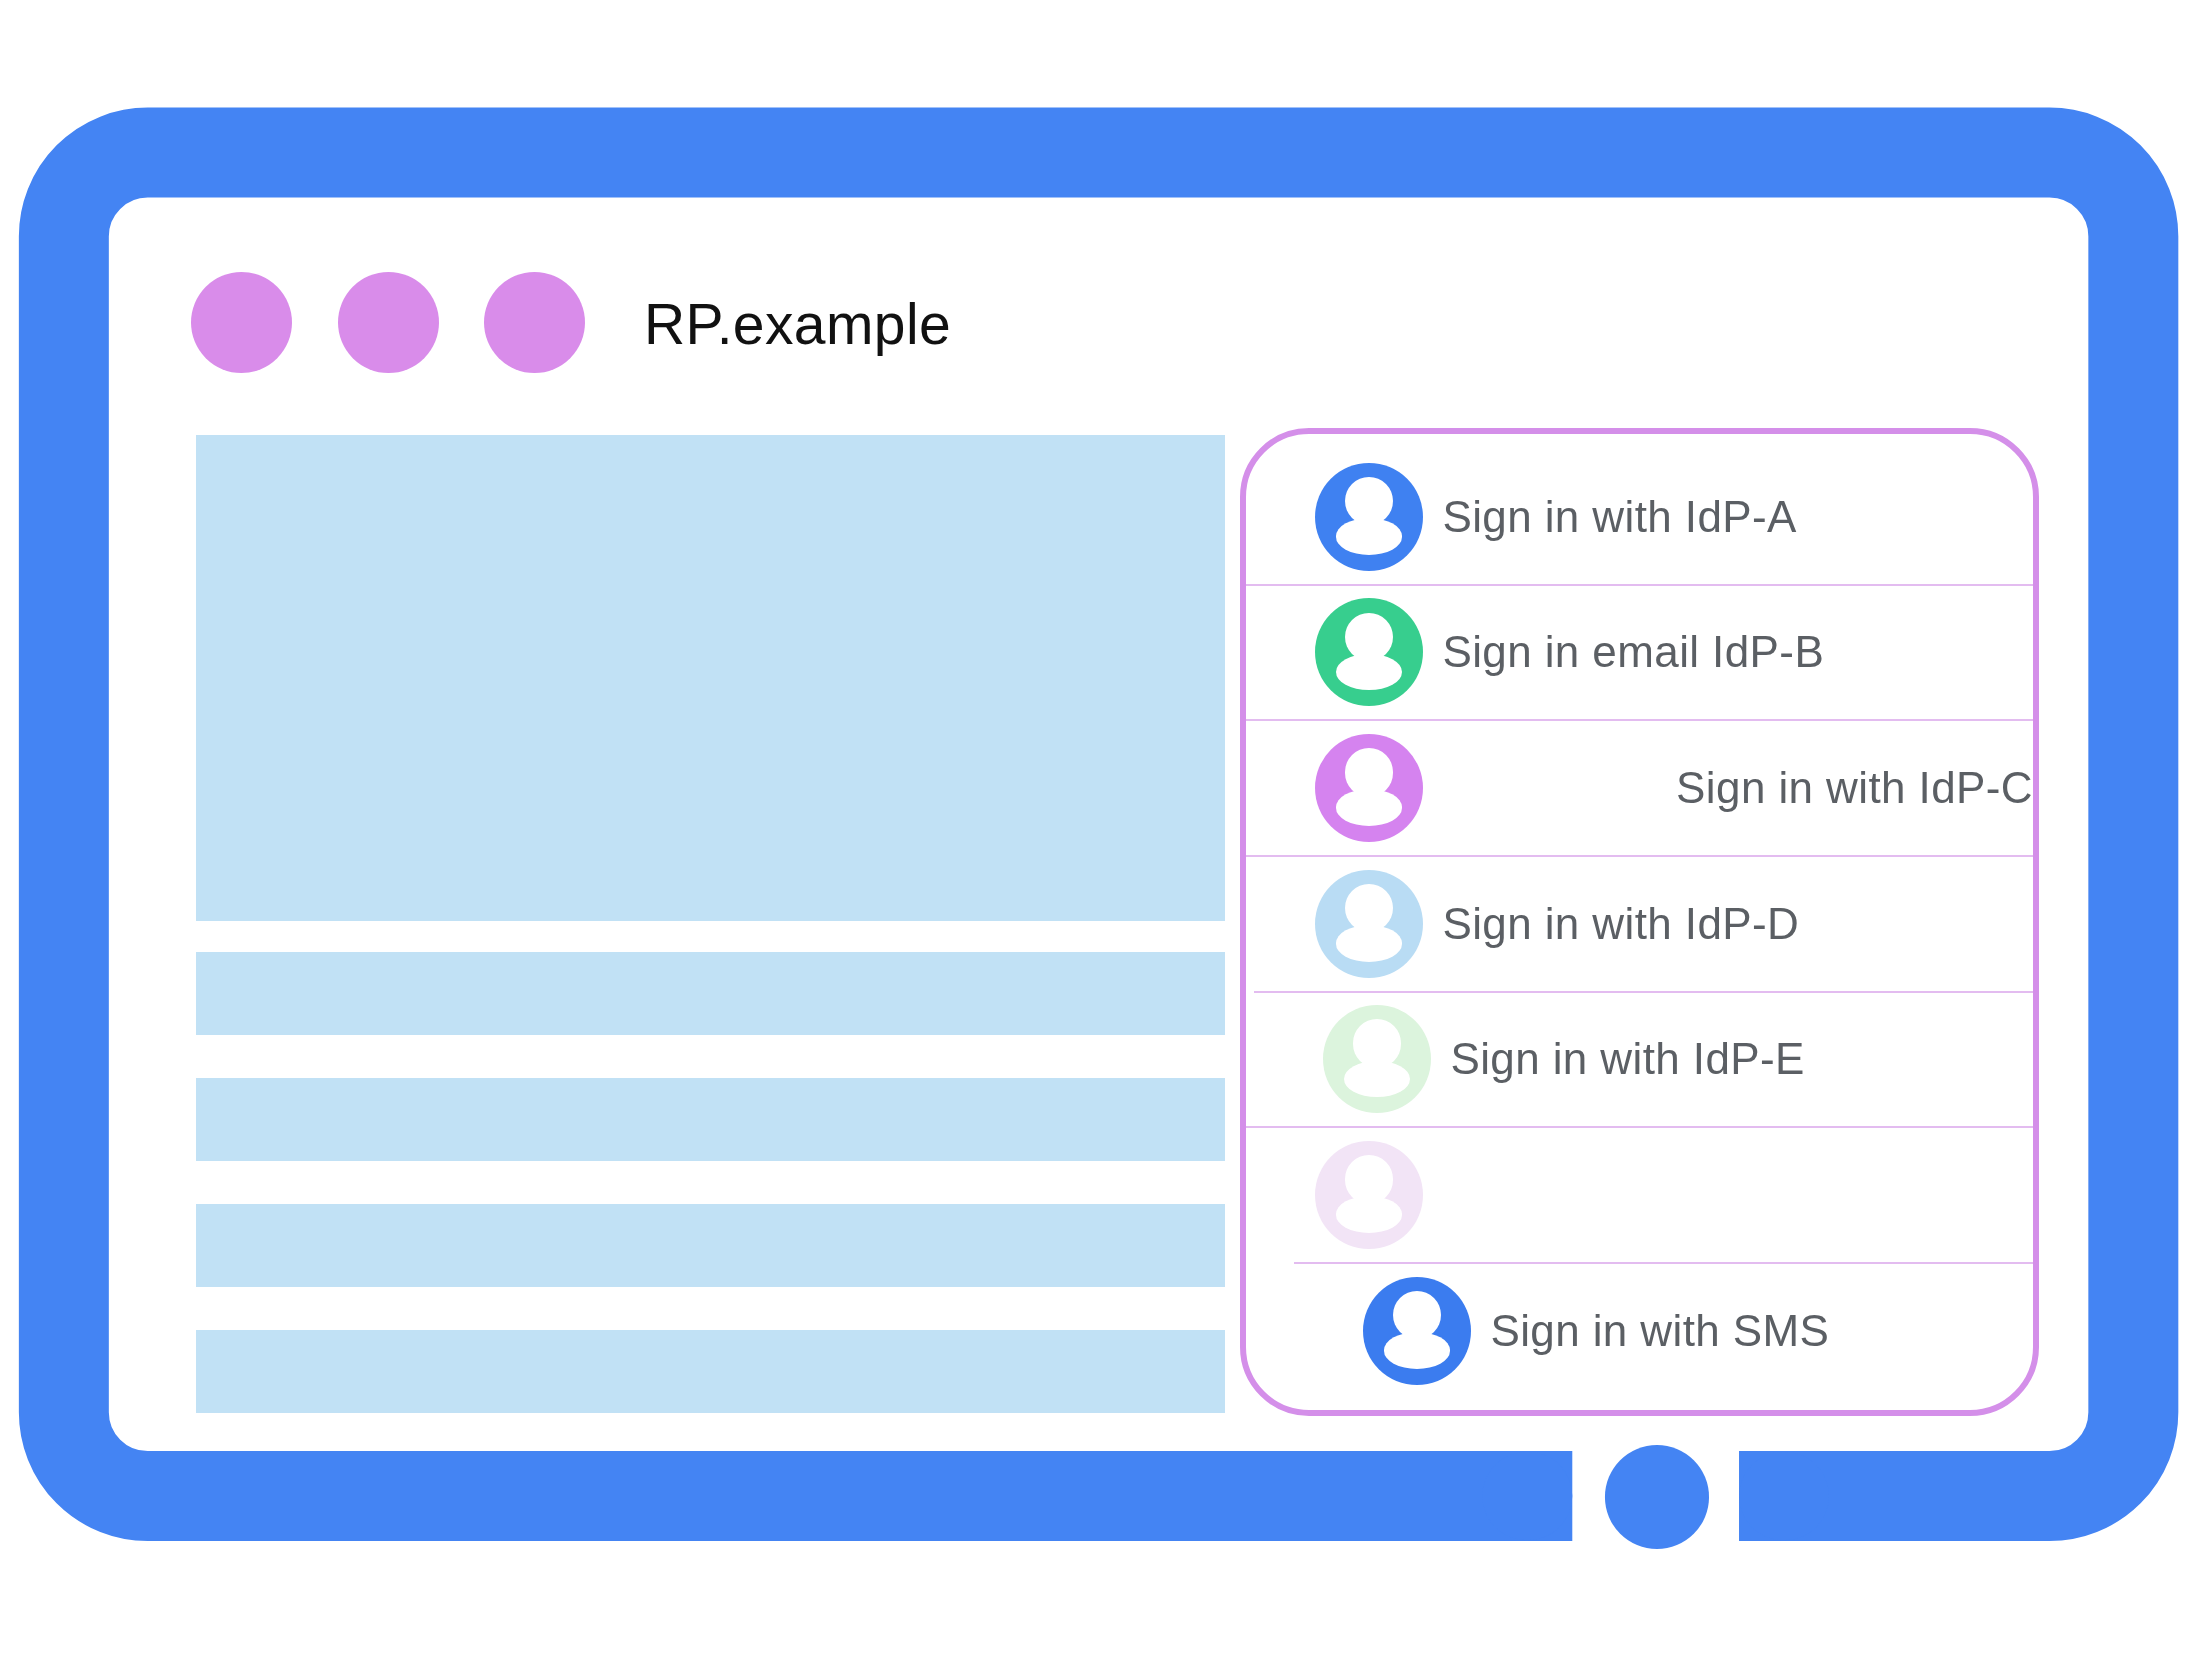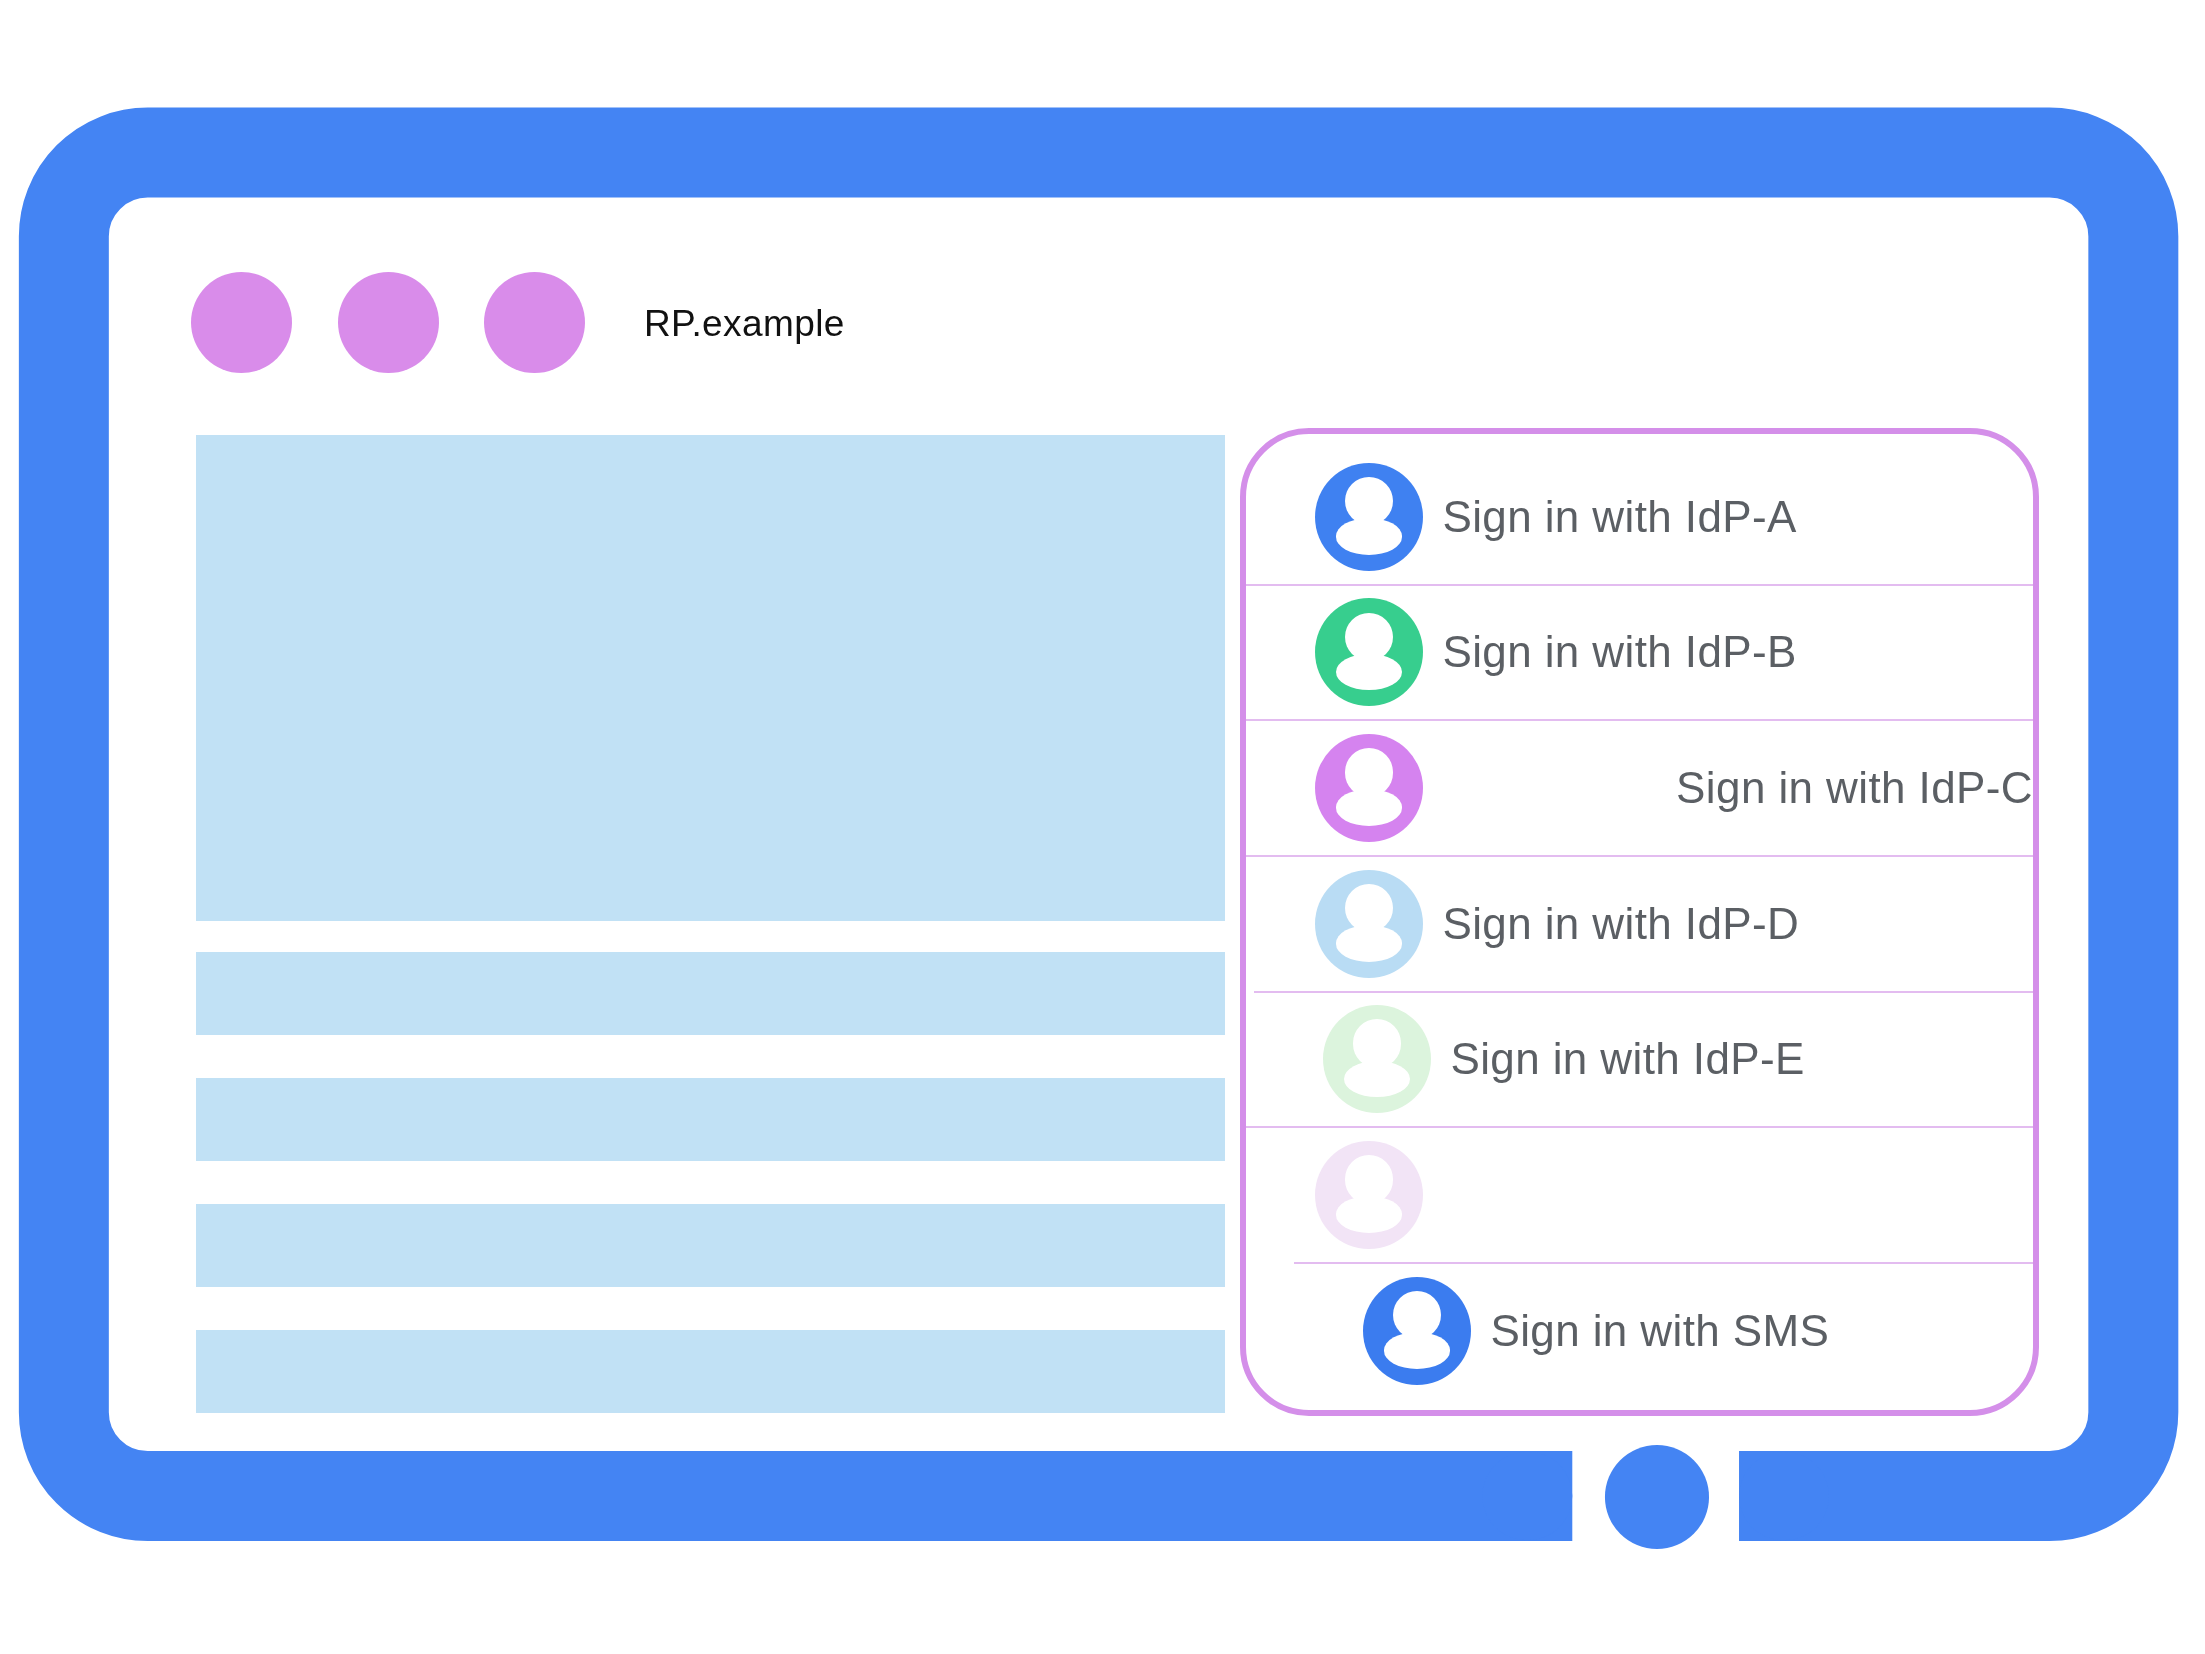--- a/index.html
+++ b/index.html
@@ -20,21 +20,21 @@
     border-radius: 50%;
     top: 272px;
   }
   .dot1 { left: 191px; }
   .dot2 { left: 338px; }
   .dot3 { left: 484px; }
 
   .page-title {
     position: absolute;
     left: 644px; top: 295px;
-    font-size: 37px;
+    font-size: 57px;
     line-height: 58px;
     color: #111111;
     letter-spacing: 0.4px;
   }
 
   
   .skel { position: absolute; left: 196px; width: 1029px; }
   .skel-hero  { top: 435px;  height: 486px; }
   .skel-bar1  { top: 952px; height: 83px; }
   .skel-bar2  { top: 1078px; height: 83px; }
@@ -127,21 +127,21 @@
         <span class="shoulders"></span>
       </span>
       <span class="label">Sign in with IdP-A</span>
     </div>
 
     <div class="row" style="border-top-color: rgb(227, 188, 240);">
       <span class="avatar" style="background-color: rgb(55, 206, 142);">
         <span class="head"></span>
         <span class="shoulders"></span>
       </span>
-      <span class="label">Sign in with IdP-B</span>
+      <span class="label">Sign in email IdP-B</span>
     </div>
 
     <div class="row" style="border-top-color: rgb(227, 188, 240); justify-content: space-between;">
       <span class="avatar" style="background-color: rgb(213, 131, 239);">
         <span class="head"></span>
         <span class="shoulders"></span>
       </span>
       <span class="label">Sign in with IdP-C</span>
     </div>
 

